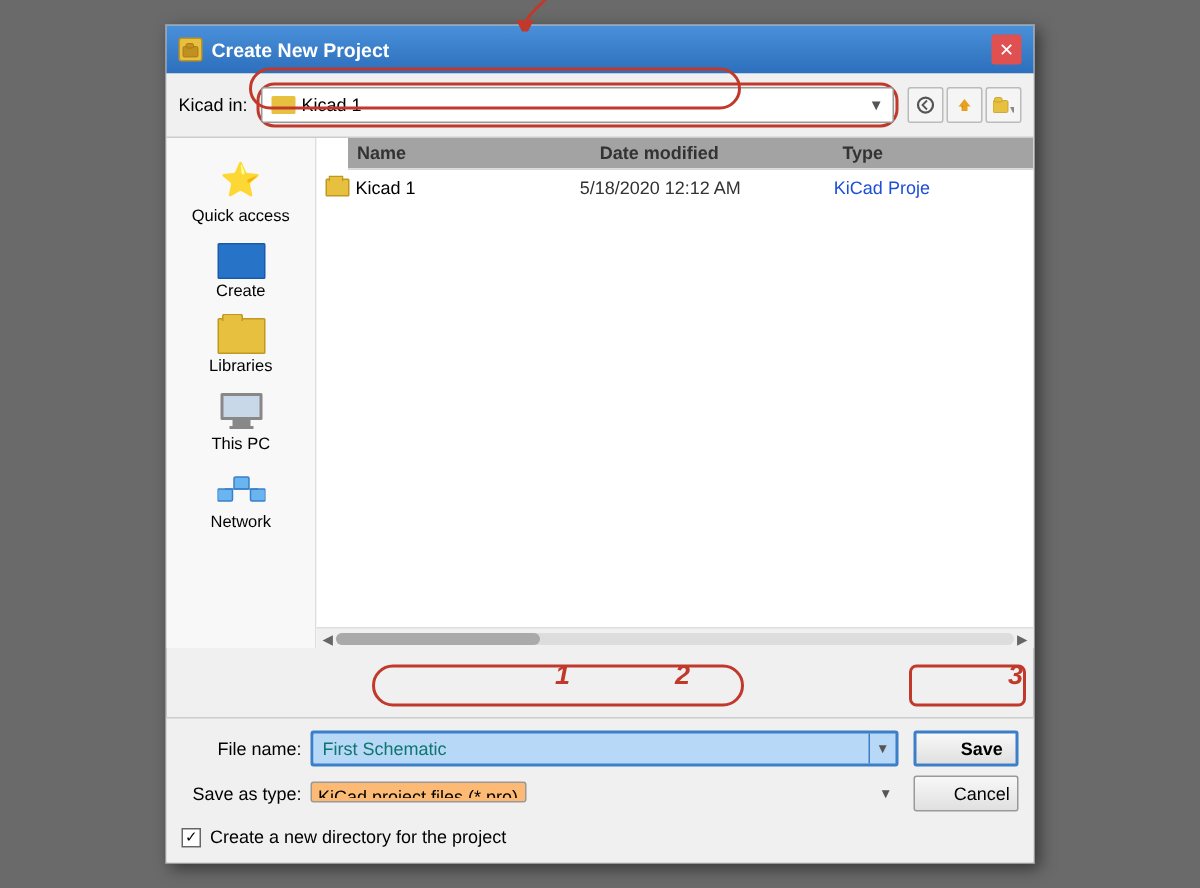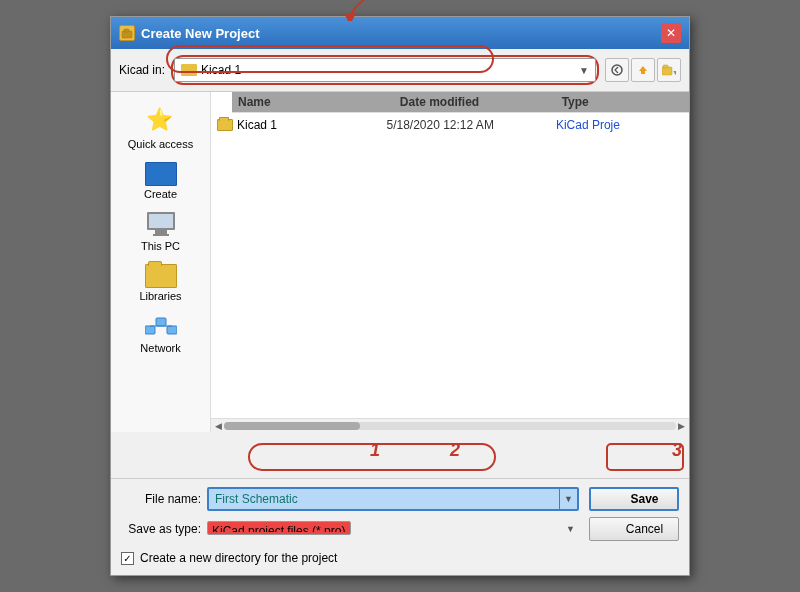--- a/index.html
+++ b/index.html
@@ -380,21 +380,21 @@
       outline: none;
       padding: 2px 6px;
       font-size: 12px;
       background: white;
       color: #0f766e;
     }
 
     .form-select {
       flex: 1;
       border: 1px solid #999;
-      background: #ef4444;
+      background: #fdba74;
       height: 14px;
       padding: 2px 4px;
       font-size: 12px;
       appearance: none;
       border-radius: 2px;
       cursor: pointer;
     }
 
     .form-select-wrapper {
       flex: 1;
@@ -424,21 +424,21 @@
     }
 
     .btn-group {
       display: flex;
       flex-direction: column;
       gap: 4px;
       margin-left: 6px;
     }
 
     .dialog-btn {
-      width: 90px;
+      width: 70px;
       height: 24px;
       border: 1px solid #999;
       background: linear-gradient(to bottom, #f8f8f8, #e0e0e0);
       cursor: pointer;
       font-size: 12px;
       border-radius: 2px;
       display: flex;
       align-items: center;
       justify-content: center;
       padding-left: 21px;
@@ -583,31 +583,31 @@
           <div class="icon-quick-access">⭐</div>
           <span class="sidebar-item-label">Quick access</span>
         </div>
 
         <div class="sidebar-item">
           <div style="width:32px; height:24px; background:#2673c8; border:1px solid #1a5aaa; border-radius:1px;"></div>
           <span class="sidebar-item-label">Create</span>
         </div>
 
         <div class="sidebar-item">
+          <div class="icon-libraries"></div>
+          <span class="sidebar-item-label">Libraries</span>
+        </div>
+
+        <div class="sidebar-item">
           <div class="icon-thispc">
             <div class="monitor-screen"></div>
             <div class="monitor-stand"></div>
             <div class="monitor-base"></div>
           </div>
           <span class="sidebar-item-label">This PC</span>
-        </div>
-
-        <div class="sidebar-item">
-          <div class="icon-libraries"></div>
-          <span class="sidebar-item-label">Libraries</span>
         </div>
 
         <div class="sidebar-item">
           <div class="icon-network">
             <svg width="32" height="26" viewBox="0 0 32 26">
               <rect x="0" y="12" width="10" height="8" rx="1" fill="#6ab4f0" stroke="#3a80c8" stroke-width="1"></rect>
               <rect x="11" y="4" width="10" height="8" rx="1" fill="#6ab4f0" stroke="#3a80c8" stroke-width="1"></rect>
               <rect x="22" y="12" width="10" height="8" rx="1" fill="#6ab4f0" stroke="#3a80c8" stroke-width="1"></rect>
               <line x1="5" y1="12" x2="16" y2="12" stroke="#3a80c8" stroke-width="1"></line>
               <line x1="27" y1="12" x2="16" y2="12" stroke="#3a80c8" stroke-width="1"></line>

